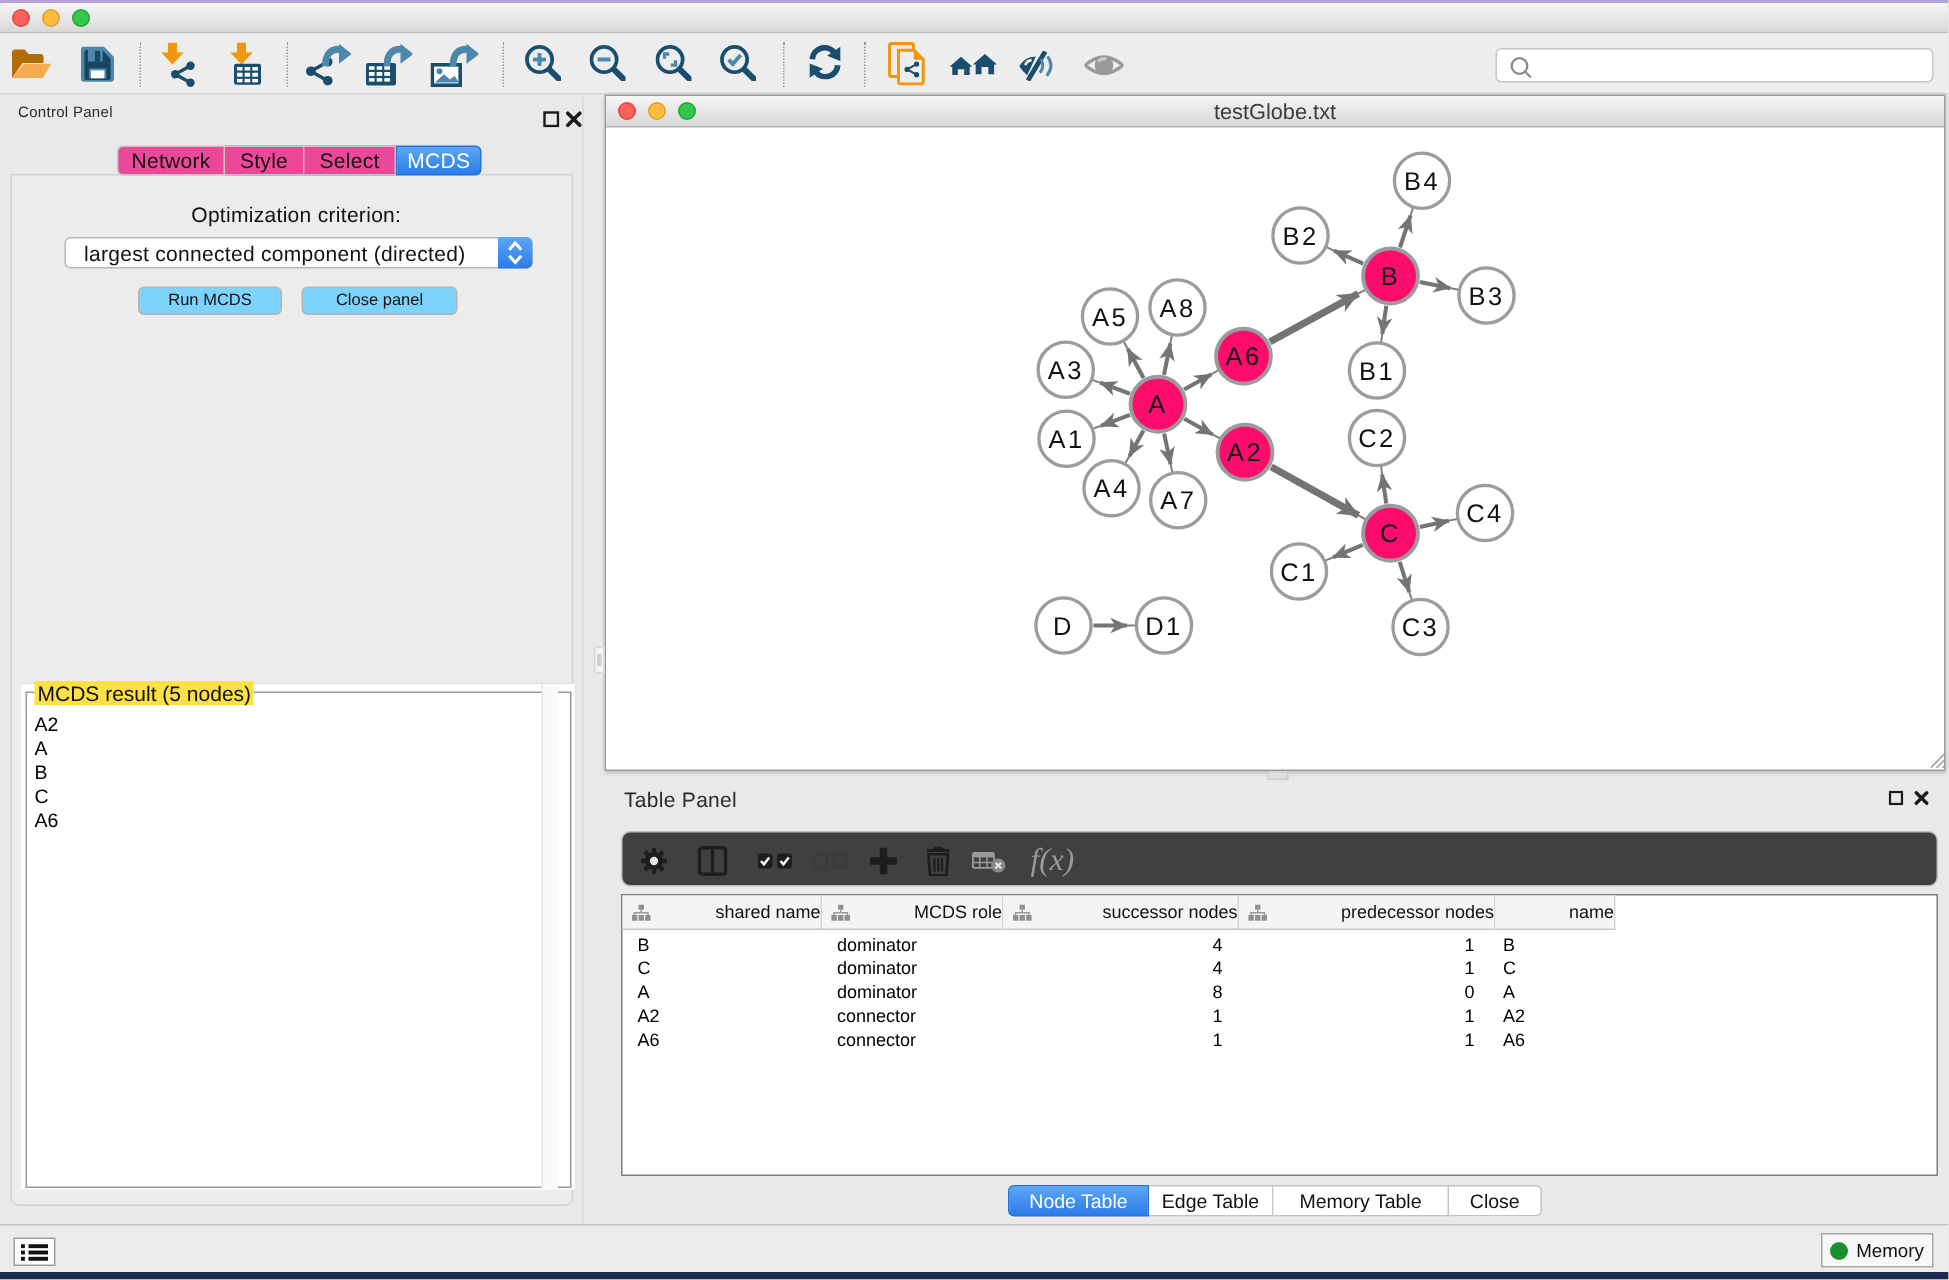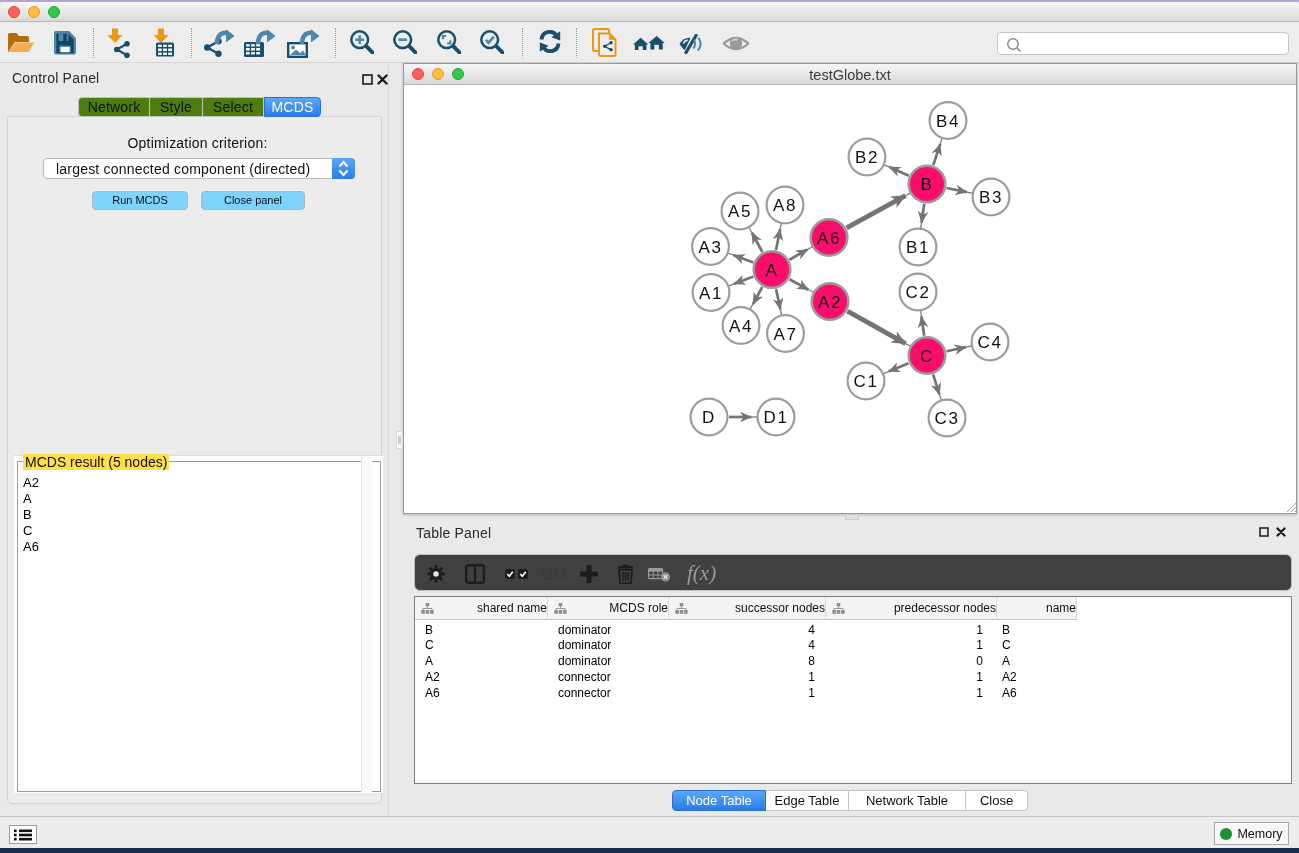--- a/index.html
+++ b/index.html
@@ -22,23 +22,23 @@
 .tl.g { background:#34c74b; border:1px solid #1ca72e; }
 
 
 #toolbar { left:0; top:23px; width:1299px; height:40px; background:#ededed; border-bottom:1px solid #d4d4d4; }
 .sep { position:absolute; top:5px; height:30px; width:0; border-left:1px dotted #9a9a9a; }
 .ticon { position:absolute; top:4px; }
 #searchbox { left:997px; top:9px; width:292px; height:23px; background:#fff;
   border:1px solid #c6c6c6; border-radius:4px; }
 
 
-#cpTitle { left:12px; top:70px; font-size:14px; letter-spacing:0.2px; color:#2b2b2b; }
+#cpTitle { left:12px; top:70px; font-size:10px; letter-spacing:0.2px; color:#2b2b2b; }
 #cpTabs { left:78px; top:97px; height:20px; display:flex; font-size:14px; letter-spacing:0.2px; color:#111; }
-#cpTabs .tab { background:#4d7c0f; border:1px solid #c3c3c3; border-left:none; line-height:19px; text-align:center; }
+#cpTabs .tab { background:#ec4899; border:1px solid #c3c3c3; border-left:none; line-height:19px; text-align:center; }
 #cpTabs .tab:first-child { border-left:1px solid #c3c3c3; border-radius:4px 0 0 4px; }
 #cpTabs .tab.sel { background:linear-gradient(#5ba7f7,#2c7ce8); color:#fff; border:1px solid #2a6fd4; border-radius:0 4px 4px 0; }
 #cpPane { left:7px; top:116px; width:375px; height:688px; background:#ececec;
   border:1px solid #d2d2d2; border-radius:0 0 5px 5px; }
 #optLabel { left:0; top:135px; width:395px; text-align:center; font-size:14px; letter-spacing:0.2px; color:#111; }
 #cpSelect { left:43px; top:158px; width:312px; height:21px; background:#ffffff;
   border:1px solid #b8b8b8; border-radius:4px; font-size:14px; letter-spacing:0.2px; color:#111; }
 #cpSelect .seltext { margin:1.5px 0 0 12px; }
 #cpSelect .stepper { position:absolute; right:-1px; top:-1px; width:23px; height:21px;
   background:linear-gradient(#5ba7f7,#2c7ce8); border-radius:0 4px 4px 0; }
@@ -508,21 +508,21 @@
 <span style="left:10px;">A6</span>
       <span style="left:143px;">connector</span>
 <span style="left:330px; width:70px; text-align:right;">1</span>
       <span style="left:498px; width:70px; text-align:right;">1</span>
 <span style="left:587px;">A6</span>
     </div>
   </div>
 <div class="abs" id="btmTabs">
   <div class="tab" style="width:94px;text-align:center;">Node Table</div>
     <div class="tab" style="width:83px;text-align:center;">Edge Table</div>
-    <div class="tab" style="width:117px;text-align:center;">Network Table</div>
+    <div class="tab" style="width:117px;text-align:center;">Memory Table</div>
     <div class="tab" style="width:62px;text-align:center;">Close</div>
 </div>
 
 <svg class="abs" style="left:1287px;top:502px;" width="10" height="10" viewBox="0 0 10 10">
 <g stroke="#9a9a9a" stroke-width="1">
       <line x1="0" y1="10" x2="10" y2="0"></line>
       <line x1="4" y1="10" x2="10" y2="4"></line>
       <line x1="8" y1="10" x2="10" y2="8"></line>
     </g>
   </svg>

